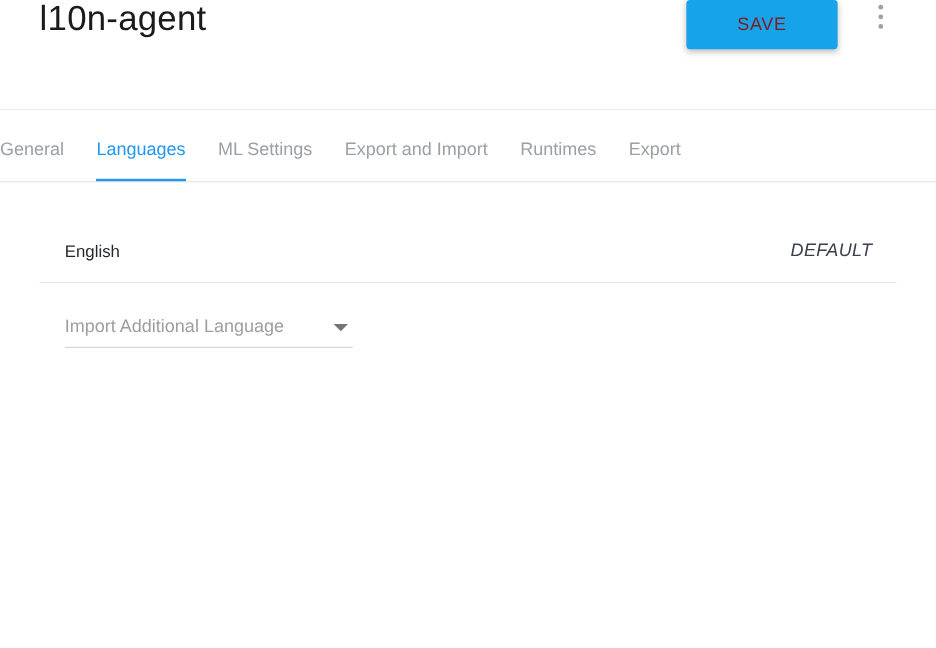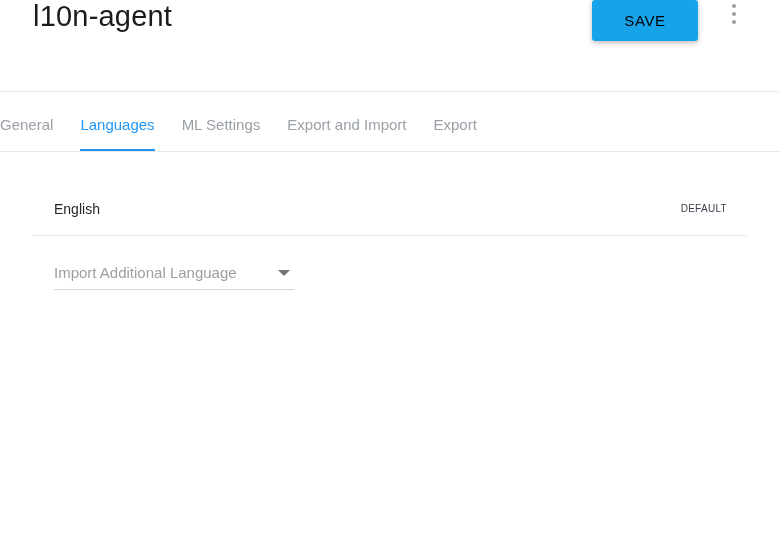--- a/index.html
+++ b/index.html
@@ -20,26 +20,26 @@
     background: #ffffff;
   }
   .agent-title {
     flex: 1;
     font-size: 29px;
     font-weight: 400;
     color: #1b1b1b;
     letter-spacing: 0.2px;
   }
   .save-btn {
-    width: 106px;
+    width: 126px;
     height: 41px;
     border: none;
     border-radius: 3px;
     background: var(--save-blue, #16a3e9);
-    color: #000000;
+    color: #7f1d1d;
     font-family: "Liberation Sans", sans-serif;
     font-size: 15px;
     letter-spacing: 0.6px;
     cursor: pointer;
     box-shadow: 0 2px 5px rgba(0,0,0,0.26);
   }
   .kebab {
     margin-left: 28px;
     width: 16px;
     height: 28px;
@@ -90,23 +90,24 @@
     height: 54px;
     display: flex;
     align-items: center;
     justify-content: space-between;
     border-bottom: 1px solid #e8e8e8;
     padding: 0 20px 0 21px;
     cursor: pointer;
   }
   .lang-name { font-size: 14px; color: #23282d; }
   .default-badge {
-    font-size: 10px;
+    font-size: 15px;
     color: #39414d;
     letter-spacing: 0.3px;
+    font-style: italic;
   }
 
   .select-wrap {
     margin: 28px 0 0 21px;
     width: 240px;
     display: flex;
     align-items: center;
     justify-content: space-between;
     padding-bottom: 8px;
     border-bottom: 1px solid #d6d6d6;
@@ -136,20 +137,21 @@
     <span class="dot"></span>
     <span class="dot"></span>
   </button>
 </div>
 
 <div class="tabbar">
   <div class="tab">General</div>
   <div class="tab active">Languages</div>
   <div class="tab">ML Settings</div>
   <div class="tab">Export and Import</div>
+  <div class="tab">Runtimes</div>
   <div class="tab">Export</div>
 </div>
 
 <div class="content">
   <div class="lang-row">
     <span class="lang-name">English</span>
     <span class="default-badge">DEFAULT</span>
   </div>
 
   <div class="select-wrap">

